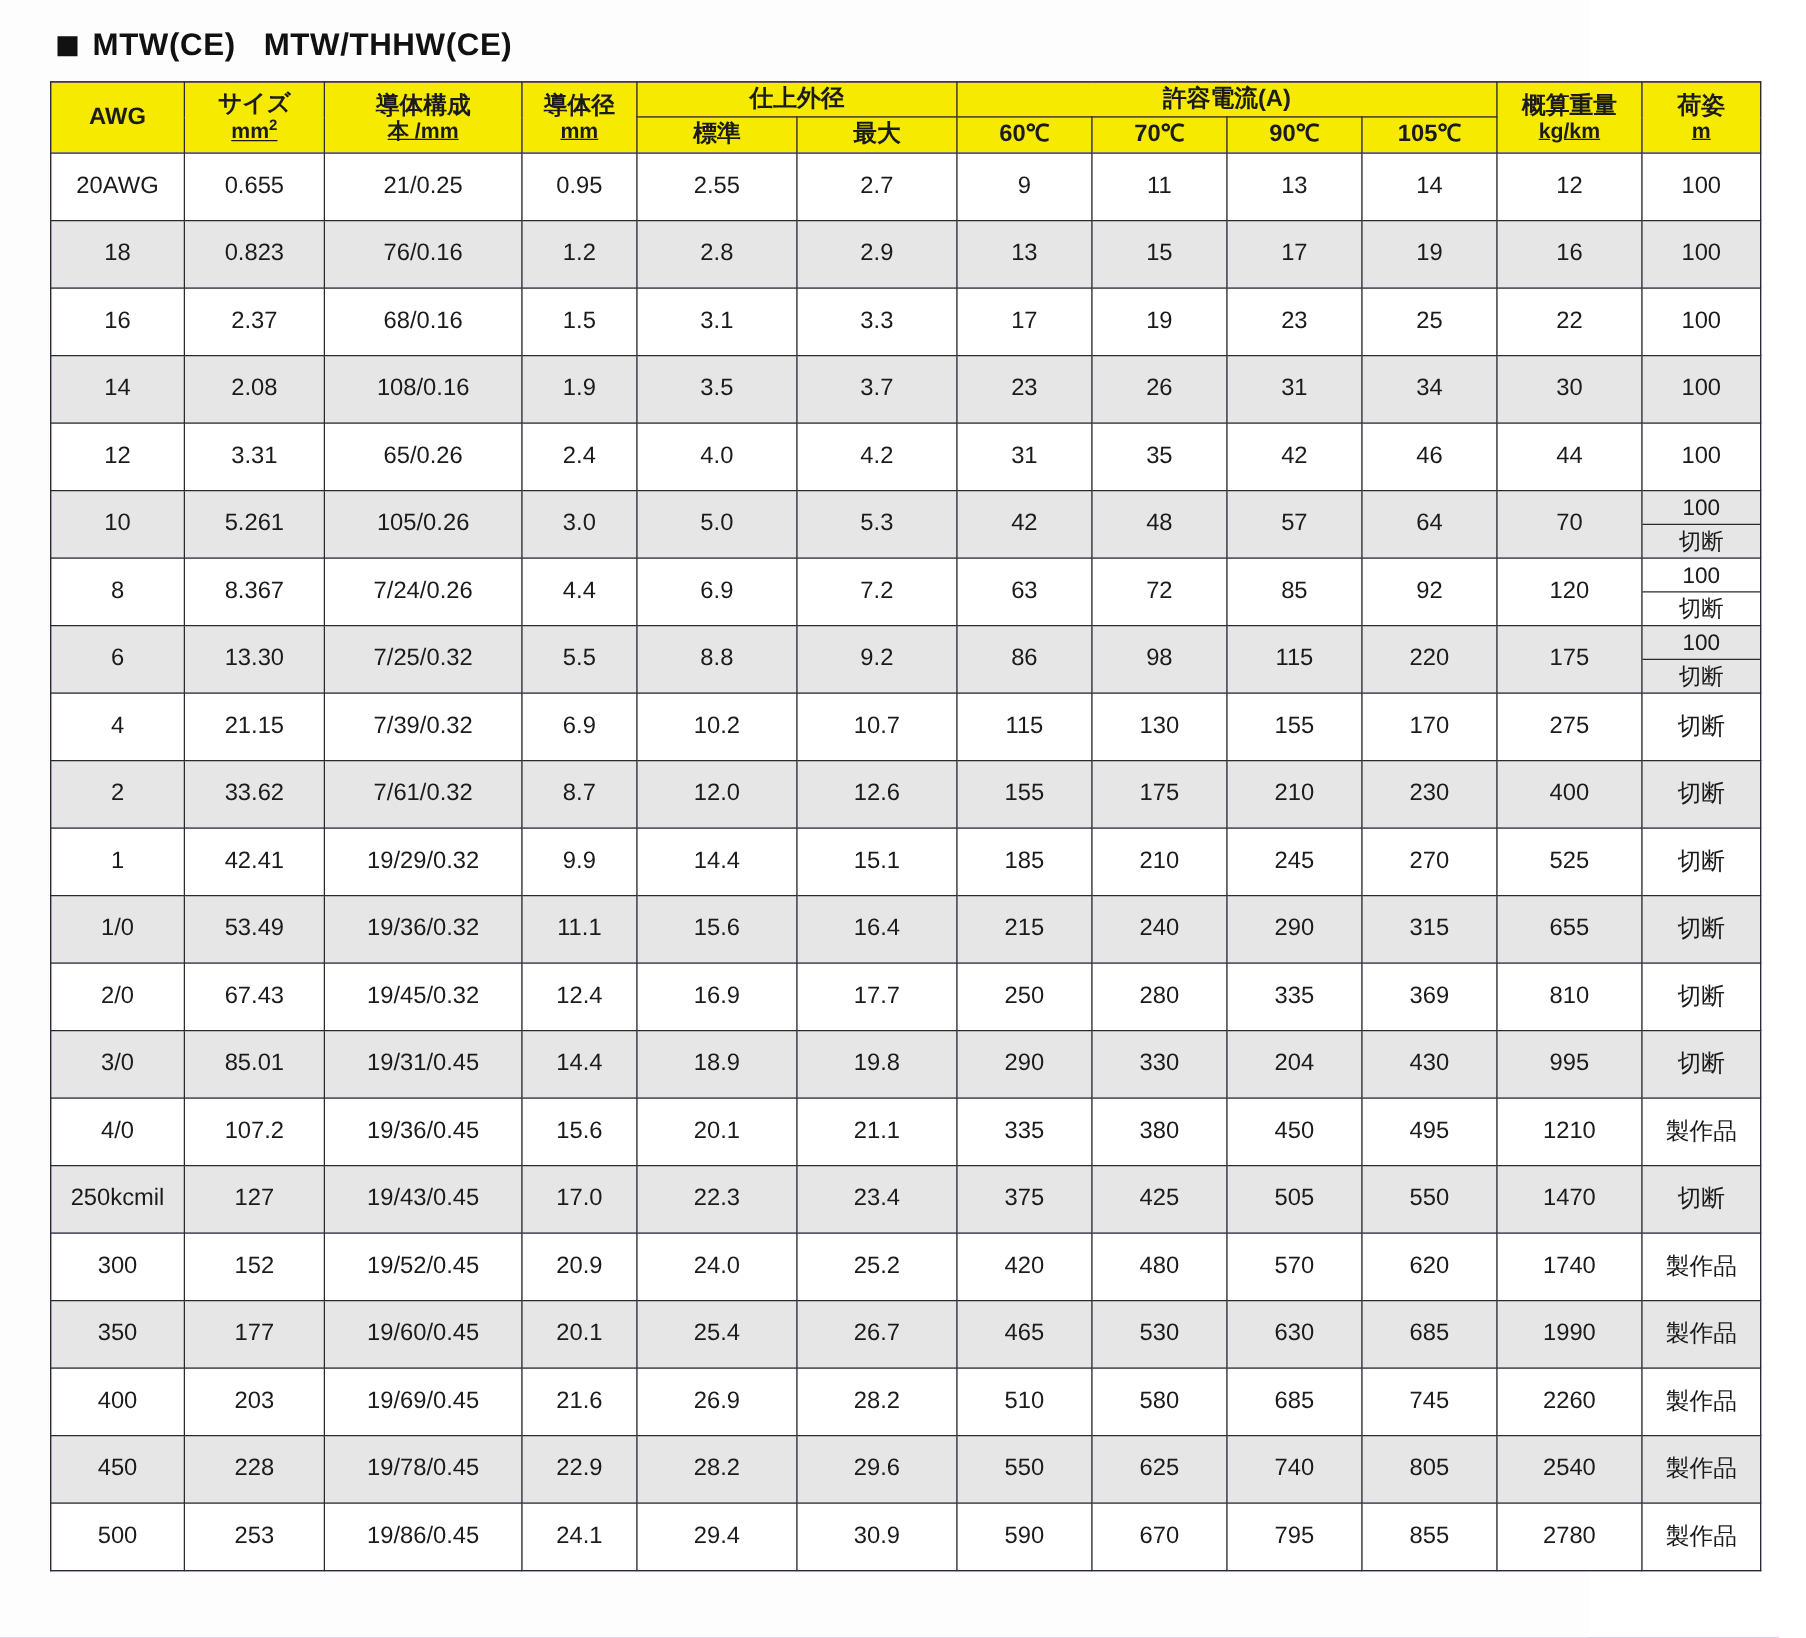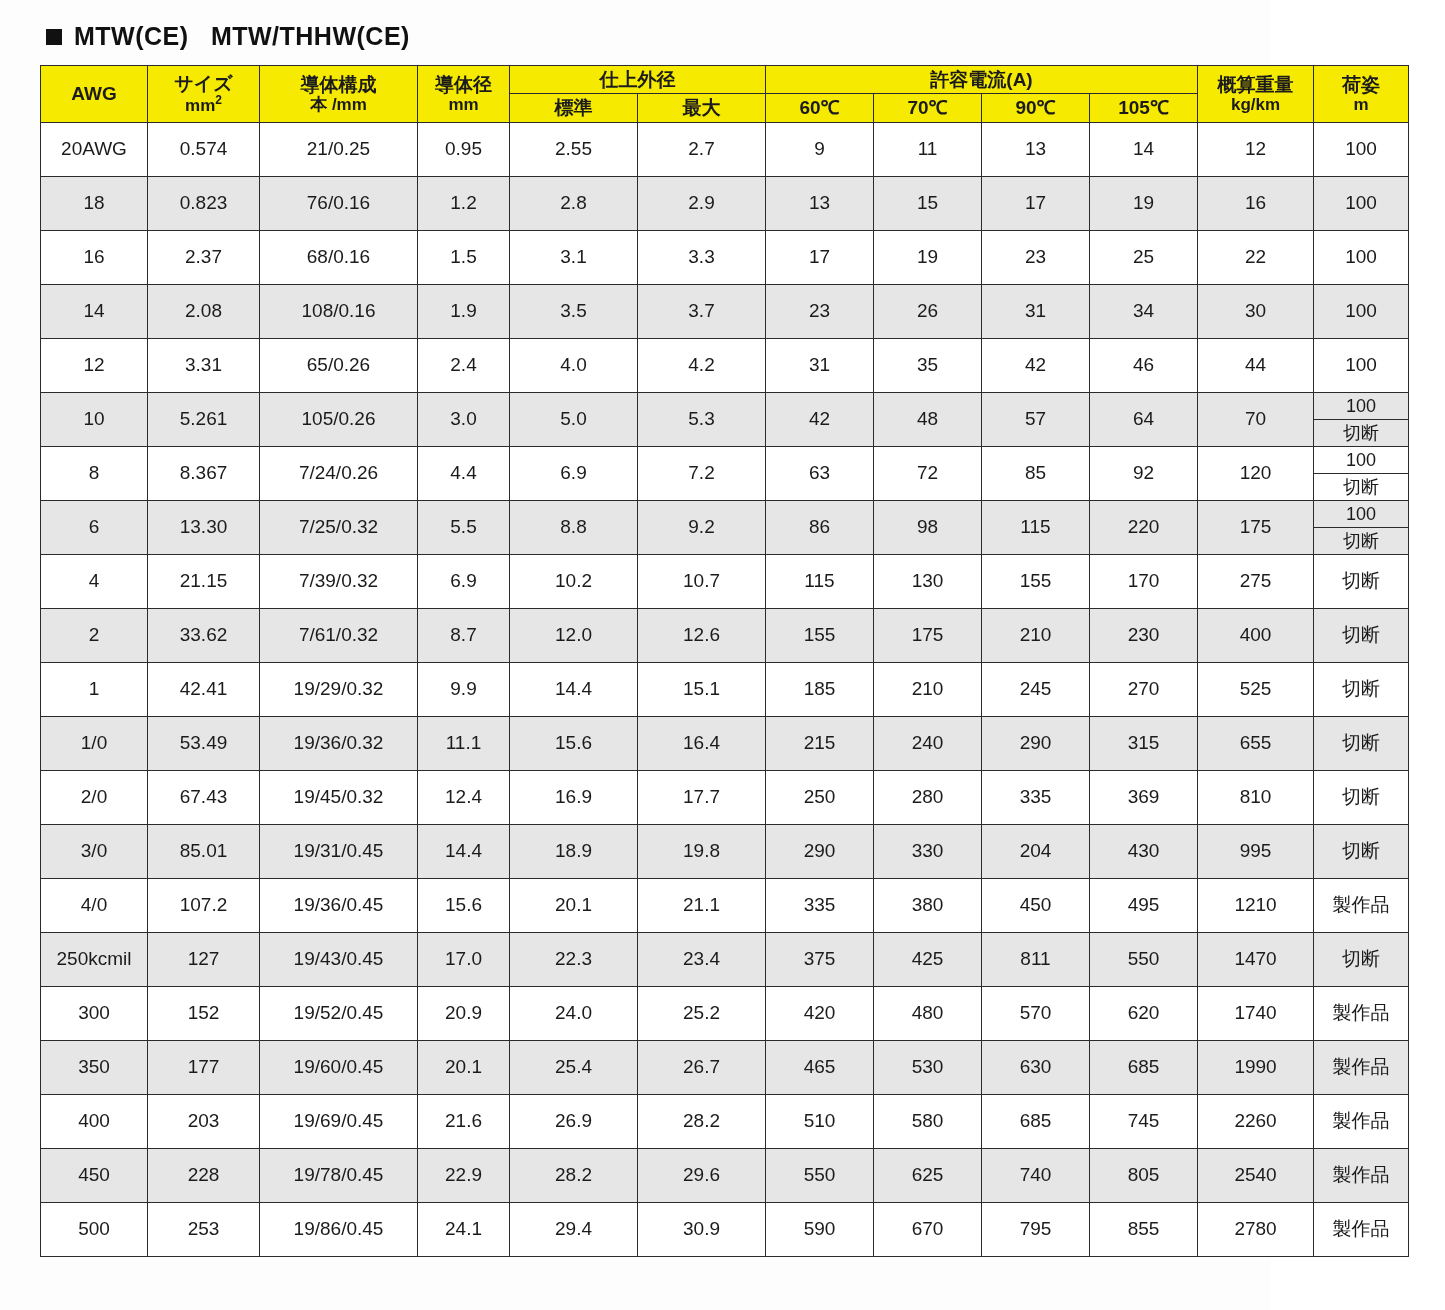--- a/index.html
+++ b/index.html
@@ -56,20 +56,21 @@
   thead th {
     background: #f5ea00;
     font-weight: bold;
     padding: 3px 2px;
     line-height: 1.12;
   }
   thead th .sub {
     display: block;
     font-size: 17px;
     font-weight: bold;
+    text-decoration: underline;
   }
   thead th .sup {
     font-size: 12px;
     vertical-align: super;
   }
   tbody td {
     height: 53px;
     padding: 0 2px;
     background: #ffffff;
   }
@@ -162,21 +163,21 @@
         <th>最大</th>
         <th>60℃</th>
         <th>70℃</th>
         <th>90℃</th>
         <th>105℃</th>
       </tr>
     </thead>
     <tbody id="table-body">
         <tr>
           <td>20AWG</td>
-          <td>0.574</td>
+          <td>0.655</td>
           <td>21/0.25</td>
           <td>0.95</td>
           <td>2.55</td>
           <td>2.7</td>
           <td>9</td>
           <td>11</td>
           <td>13</td>
           <td>14</td>
           <td>12</td>
           <td>100</td>
@@ -388,21 +389,21 @@
         </tr>
         <tr class="alt">
           <td>250kcmil</td>
           <td>127</td>
           <td>19/43/0.45</td>
           <td>17.0</td>
           <td>22.3</td>
           <td>23.4</td>
           <td>375</td>
           <td>425</td>
-          <td>811</td>
+          <td>505</td>
           <td>550</td>
           <td>1470</td>
           <td>切断</td>
         </tr>
         <tr>
           <td>300</td>
           <td>152</td>
           <td>19/52/0.45</td>
           <td>20.9</td>
           <td>24.0</td>

